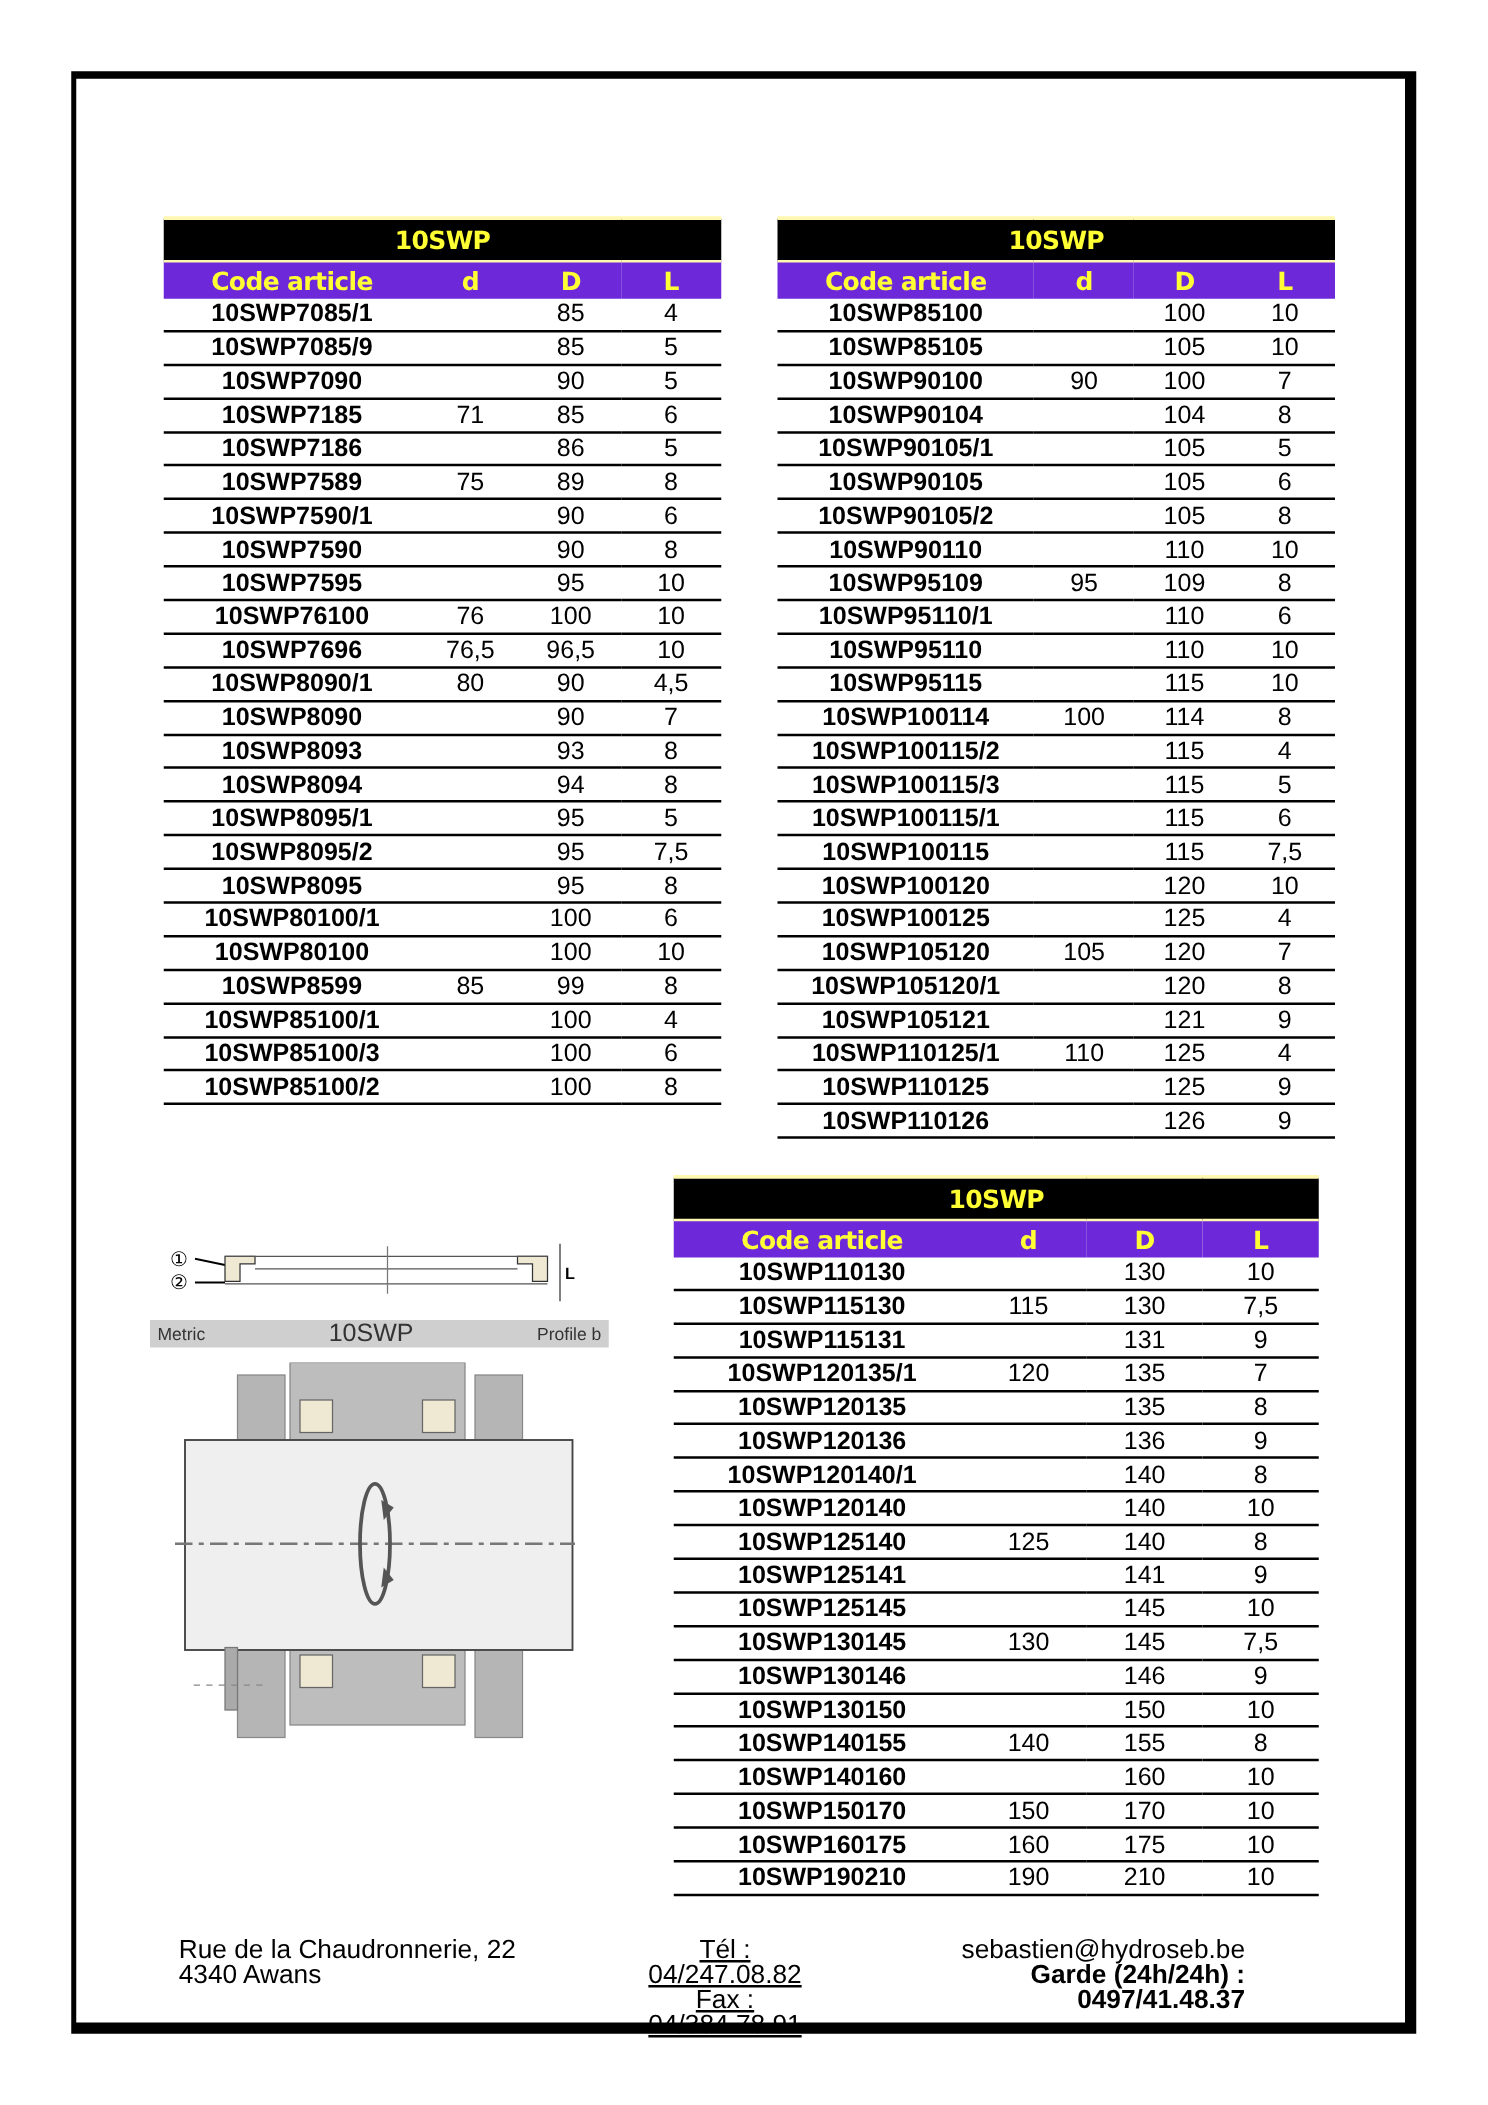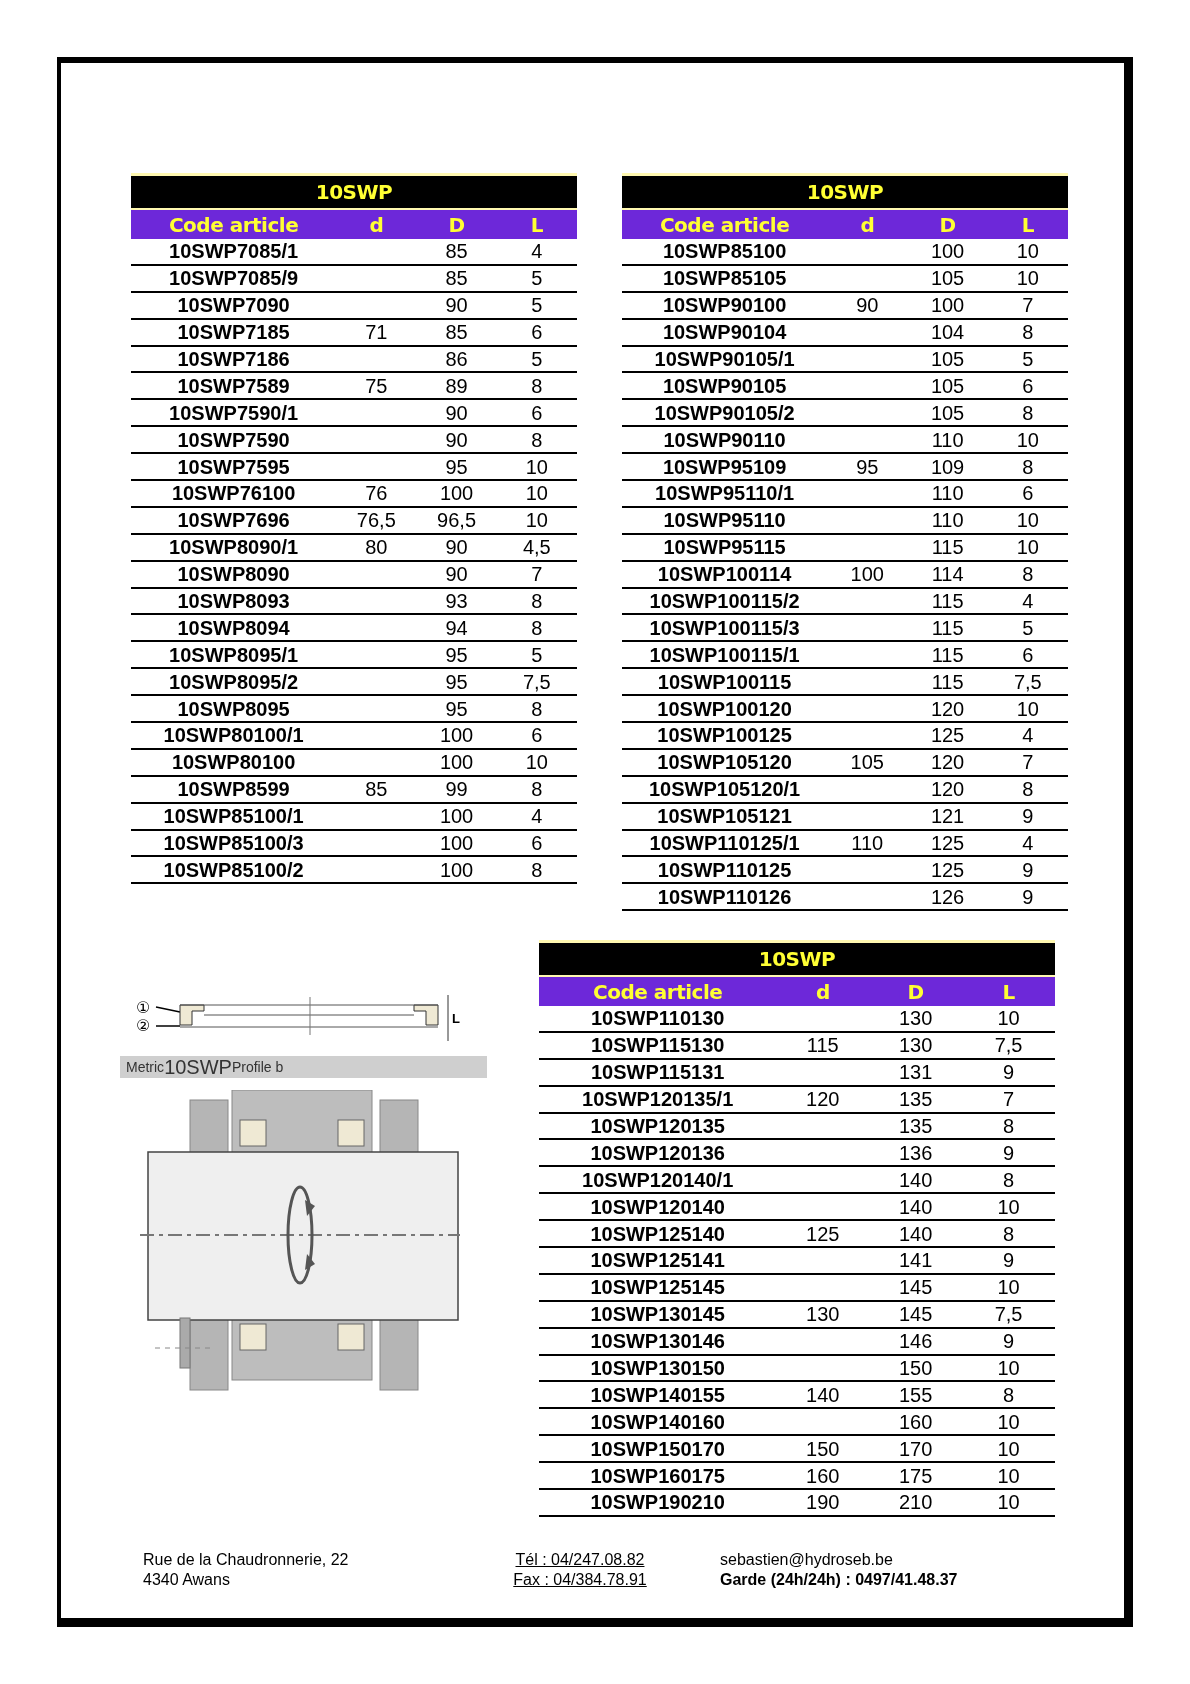--- a/index.html
+++ b/index.html
@@ -19,30 +19,30 @@
   .tbl td { font-size:20px; height:24.9px; padding:0; text-align:center;
             border-bottom:2px solid #000; line-height:22px; white-space:nowrap; }
   .tbl td.code { font-weight:bold; }
   .t1 { left:131px; top:173px; width:446px; }
   .t2 { left:622px; top:173px; width:446px; }
   .t3 { left:539px; top:940px; width:516px; }
   .col-code { width:46%; } .col-d { width:18%; } .col-D { width:18%; } .col-L { width:18%; }
 
   .diagram { position:absolute; left:120px; top:985px; width:370px; height:420px; }
   .profile-bar { position:absolute; left:0; top:71px; width:367px; height:22px;
-           background:#cfcfcf; display:flex; align-items:center; justify-content:flex-start;
+           background:#cfcfcf; display:flex; align-items:center; justify-content:space-between;
            padding:0 6px; box-sizing:border-box; }
   .profile-bar .m { font-size:14px; color:#333; }
   .profile-bar .n { font-size:20px; color:#333; }
   .profile-bar .p { font-size:14px; color:#333; }
 
-  .footer { position:absolute; top:1550px; font-size:16px; line-height:20px; color:#000; }
+  .footer { position:absolute; top:1550px; font-size:21px; line-height:20px; color:#000; }
   .f1 { left:143px; }
   .f2 { left:500px; text-align:center; width:160px;text-decoration:underline; }
-  .f3 { left:720px; text-align:left; width:276px; }
+  .f3 { left:720px; text-align:right; width:276px; }
   .bold { font-weight:bold; }
 </style>
 </head>
 <body>
 
 <div class="frame"></div>
 
 <table class="tbl t1">
   <colgroup>
       <col class="col-code">

